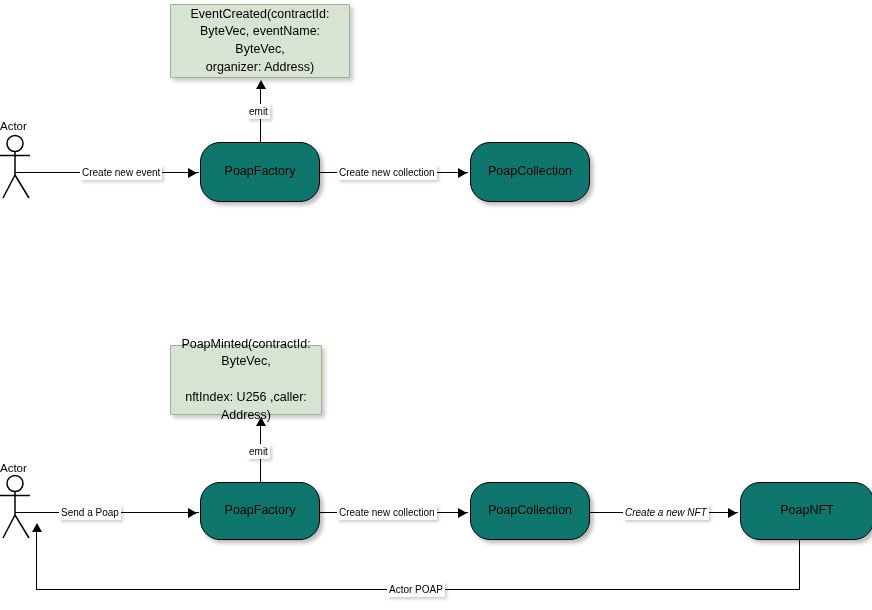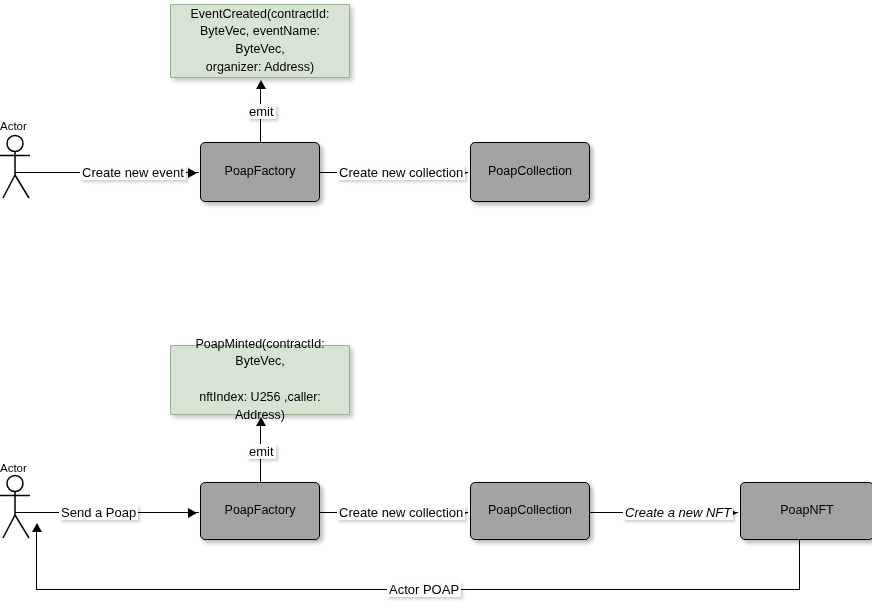--- a/index.html
+++ b/index.html
@@ -26,23 +26,23 @@
     display: flex;
     align-items: center;
     justify-content: center;
     text-align: center;
     font-size: 12.5px;
     color: #000000;
     line-height: 1.25;
     z-index: 5;
   }
   .node.proc {
-    background: #a3a3a3;
+    background: #0f766e;
     border: 1.6px solid #000000;
-    border-radius: 5px;
+    border-radius: 20px;
     box-shadow: 3px 3px 4px rgba(0,0,0,0.28);
     text-align: right;
   }
   .node.event {
     background: #d7e4d3;
     border: 1px solid #9ab293;
     border-radius: 1px;
     box-shadow: 3px 3px 4px rgba(0,0,0,0.22);
     padding: 4px 8px;
     line-height: 1.42;
@@ -85,21 +85,21 @@
     border-left: 5px solid transparent;
     border-right: 5px solid transparent;
     border-bottom: 9px solid #000000;
   }
 
   
   .elabel {
     position: absolute;
     background: #ffffff;
     color: #000000;
-    font-size: 13px;
+    font-size: 10px;
     line-height: 13px;
     padding: 1px 2px;
     white-space: nowrap;
     box-shadow: 2px 2px 3px rgba(0,0,0,0.20);
     z-index: 4;
   }
 </style>
 </head>
 <body>
 
@@ -135,21 +135,21 @@
   </div>
 
   <div class="ln h" style="left:320px; top:172px; width:148px;"></div>
   <div class="arrow right" style="left:458px; top:167.5px;"></div>
   <div class="elabel" style="left:337px; top:165px;">Create new collection</div>
 
   <div class="node proc" style="left:470px; top:142px; width:120px; height:60px;">
     <span>PoapCollection</span>
   </div>
 
-  <div class="node event" style="left:170px; top:345px; width:180px; height:70px;">
+  <div class="node event" style="left:170px; top:345px; width:152px; height:70px;">
     <div>
       <span>PoapMinted(contractId: ByteVec,</span><br>
       <br>
       <span>nftIndex: U256 ,caller: Address)</span>
     </div>
   </div>
 
   <div class="ln v" style="left:260px; top:425px; height:57px;"></div>
   <div class="arrow up" style="left:255.5px; top:417px;"></div>
   <div class="elabel" style="left:247px; top:444px;">emit</div>

